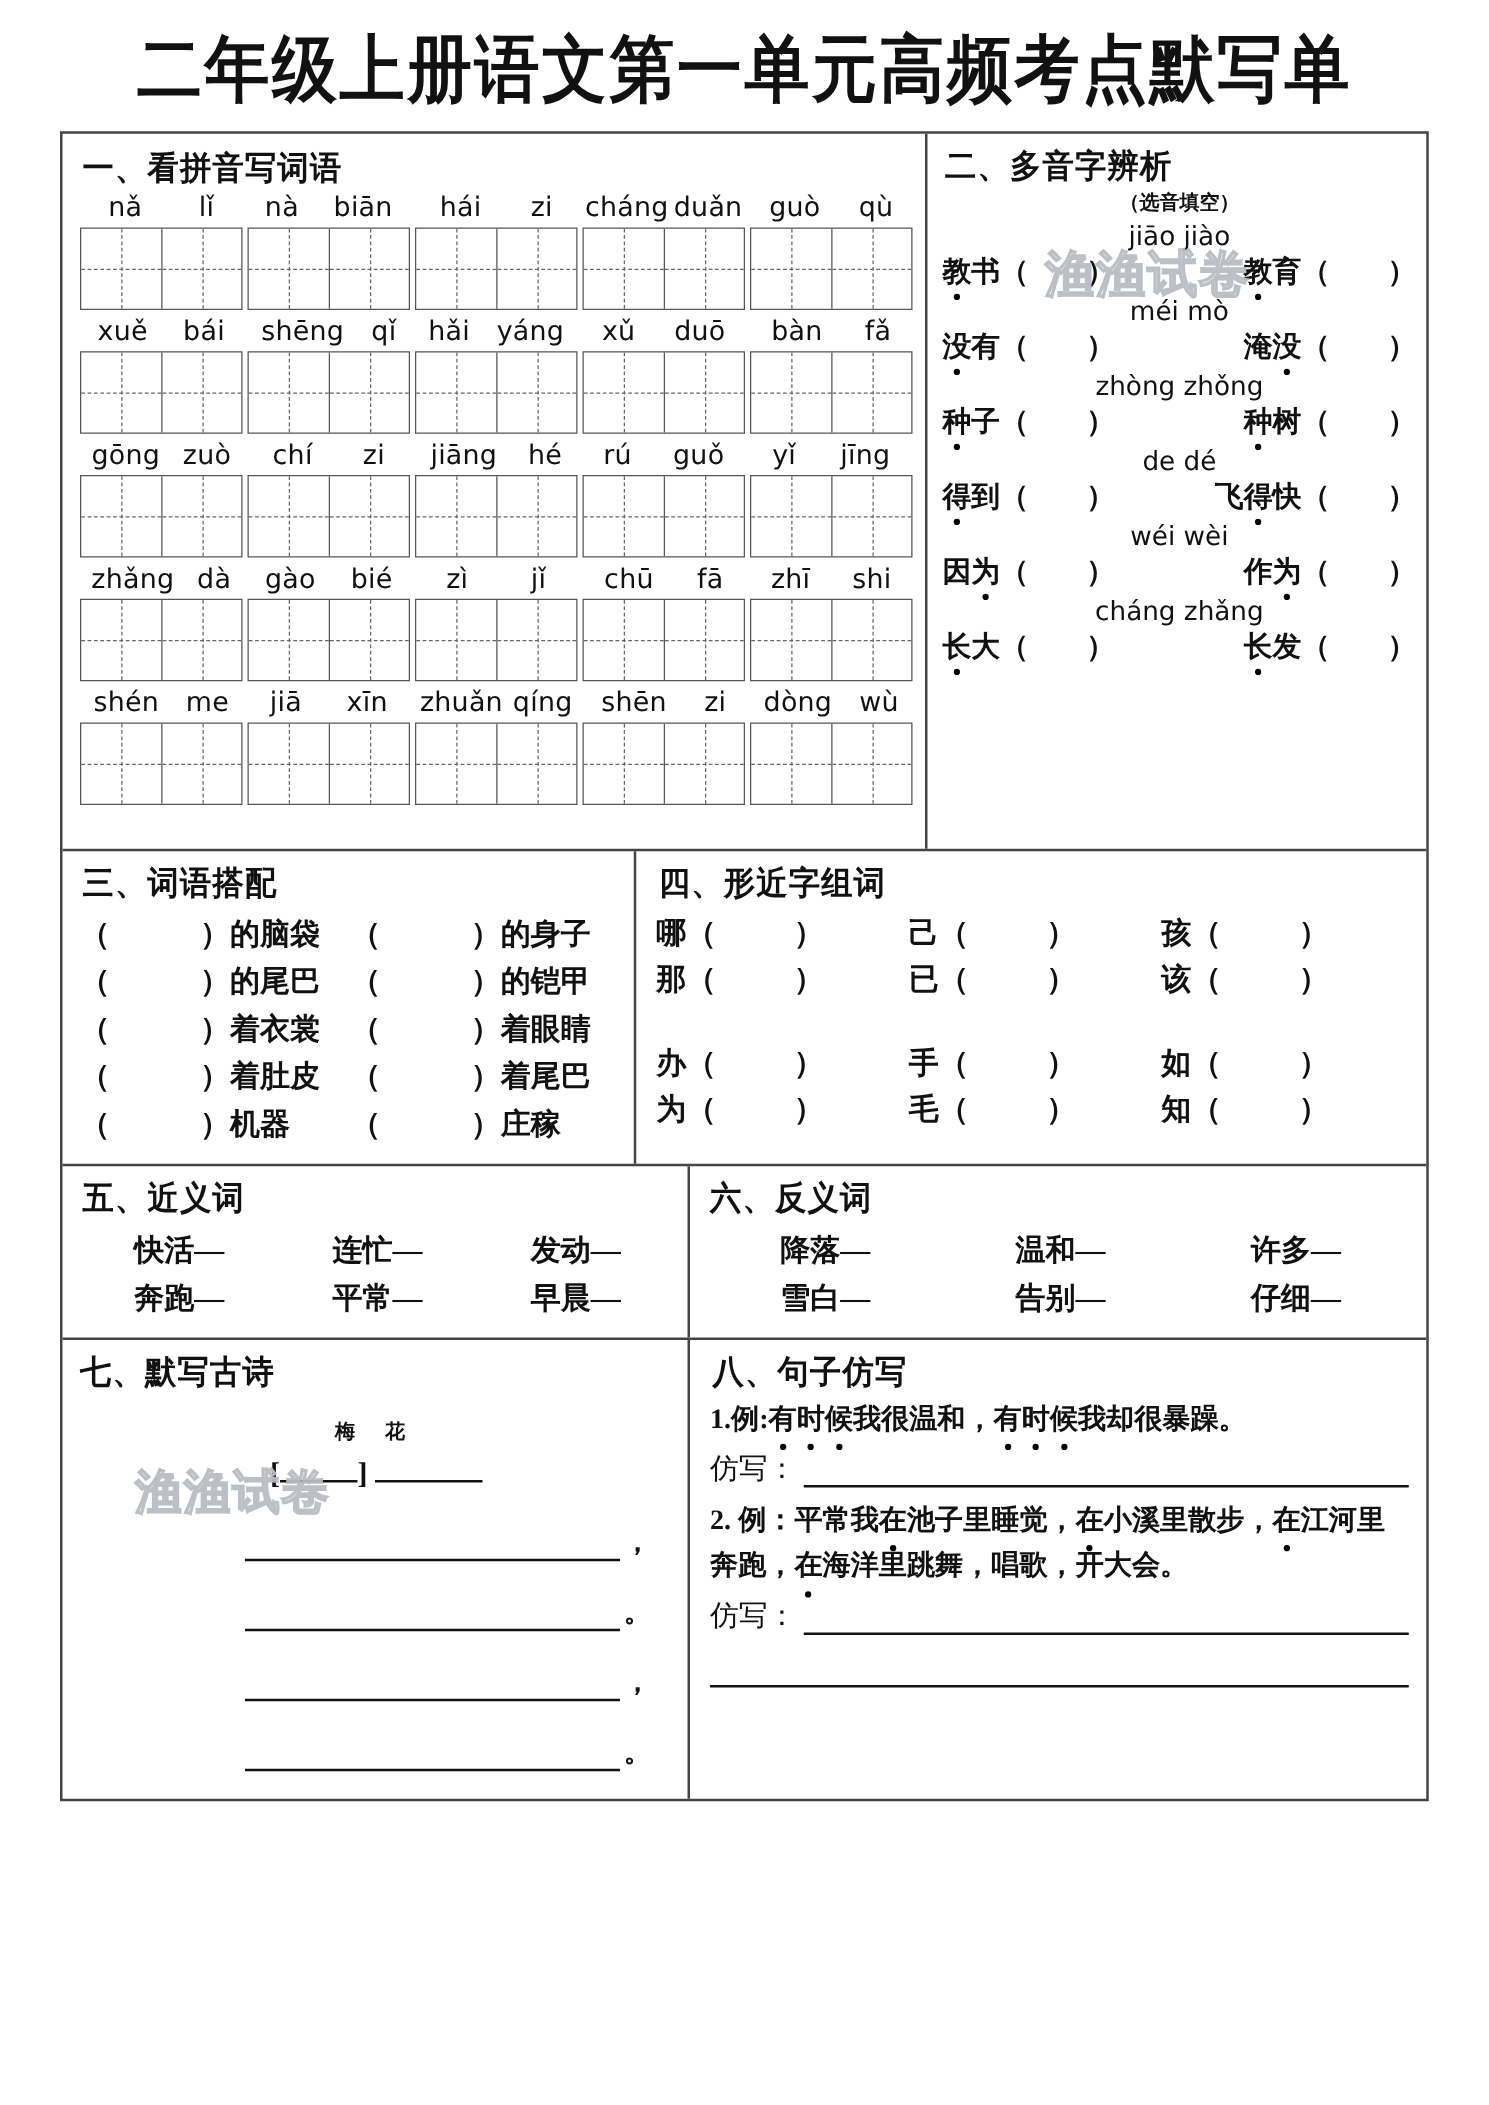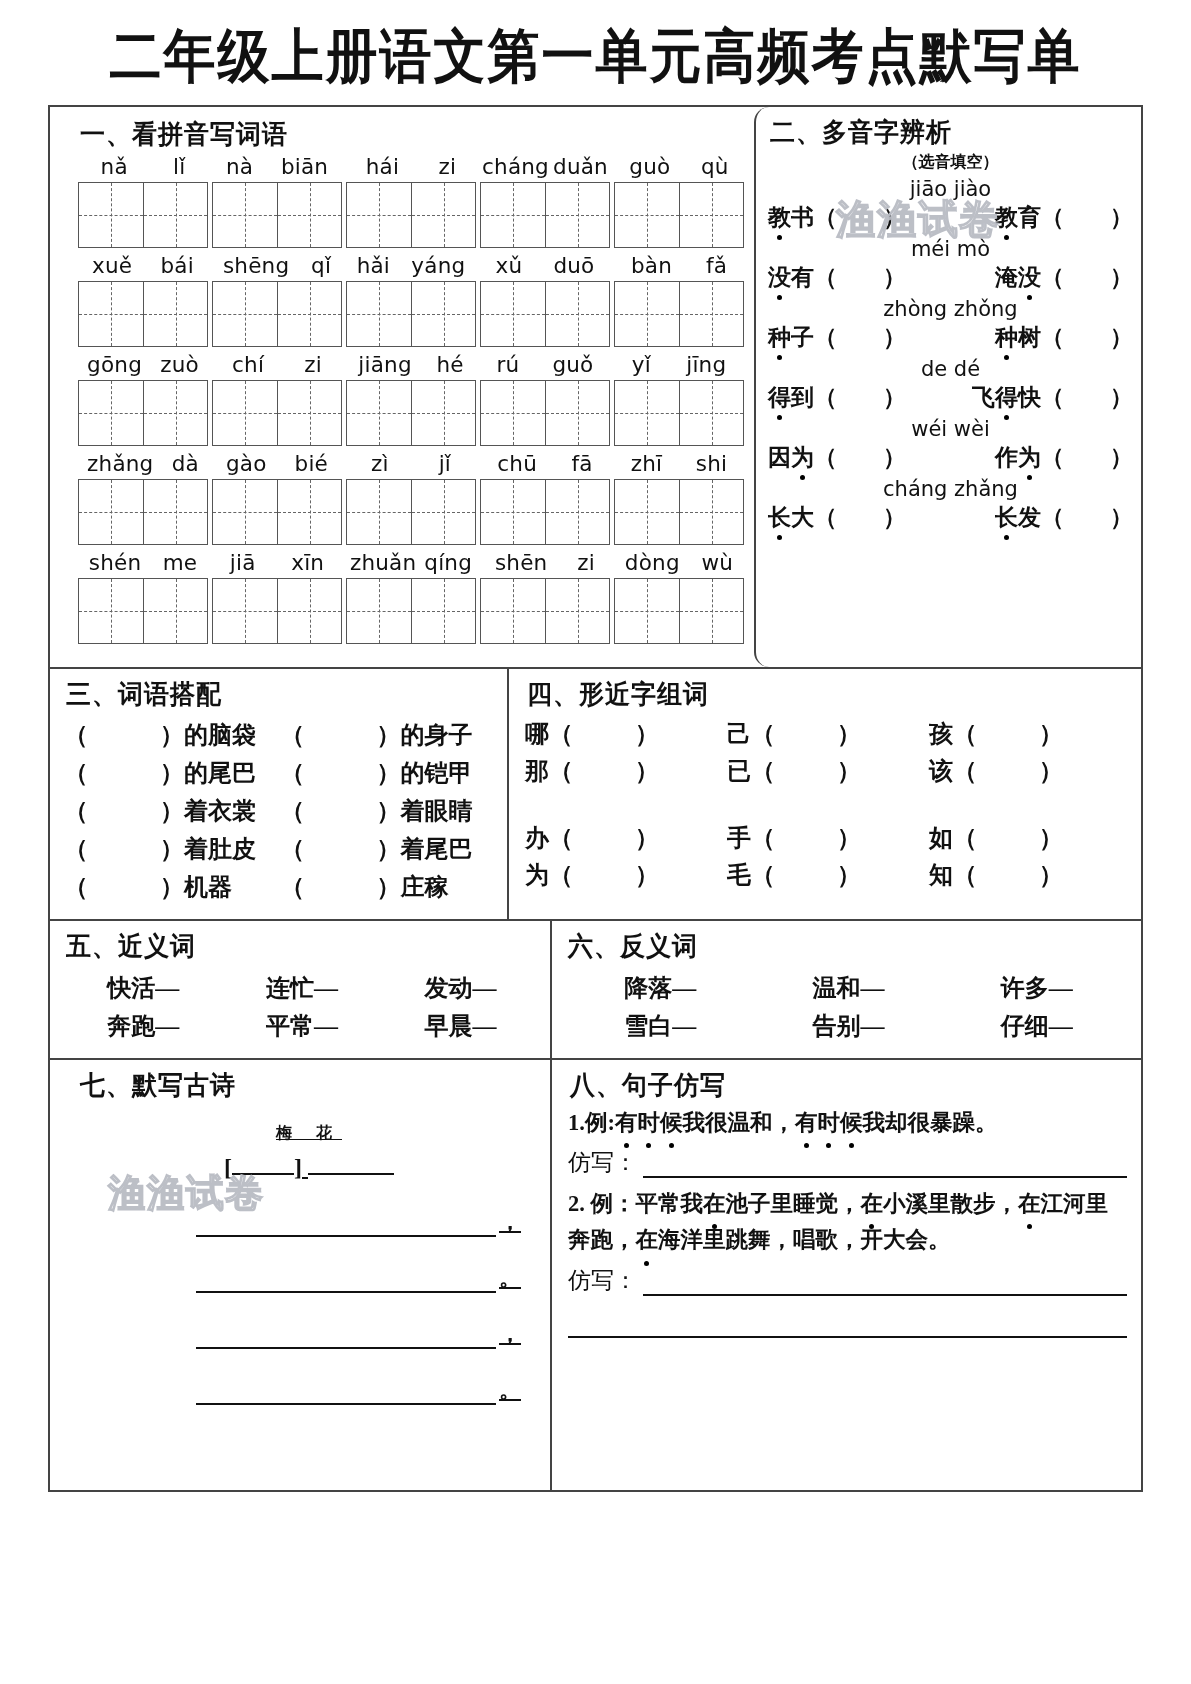--- a/index.html
+++ b/index.html
@@ -44,21 +44,21 @@
     font-size: 25px;
     letter-spacing: 1px;
     margin: 0 0 4px 2px;
     position: relative;
     display: inline-block;
     transform: scaleY(1.05);
     transform-origin: left top;
   }
 
   
-  .s1 { width: 690px; padding: 10px 6px 18px 14px; margin-left: 14px; }
+  .s1 { width: 690px; padding: 10px 6px 30px 14px; }
   .py-row { margin-bottom: 5px; }
   .py-line {
     display: flex;
     font-family: "DejaVu Sans", sans-serif;
     font-size: 21.5px;
     letter-spacing: .2px;
     margin-bottom: 3px;
   }
   .py-group {
     width: 134px; margin-right: 4px;
@@ -80,21 +80,21 @@
   .tzg .half::before {
     content:""; position:absolute; left:50%; top:0; bottom:0;
     border-left: 1.6px dashed #666;
   }
   .tzg .half::after {
     content:""; position:absolute; top:50%; left:0; right:0;
     border-top: 1.6px dashed #666;
   }
 
   
-  .s2 { width: 401px; padding: 8px 8px 8px 12px; border-radius: 15px; }
+  .s2 { width: 401px; padding: 8px 8px 8px 12px; }
   .s2 .sec-title { font-size: 25px; }
   .s2 .title2 { text-align:center; font-weight:bold; font-size:16px; margin:0 0 2px 0; }
   .dyz-py {
     text-align:center;
     font-family:"DejaVu Sans", sans-serif;
     font-size: 21px;
     margin: 4px 0 1px 0;
     position: relative;
   }
   .dyz-row {
@@ -136,21 +136,21 @@
   .s5, .s6 { padding: 8px 10px 12px 14px; }
   .s5 { width: 500px; }
   .s6 { width: 591px; }
   .syn-row {
     display:flex; font-size:24px; font-weight:bold;
     margin: 6px 0 4px 0;
   }
   .syn-item { width: 33.33%; text-align:center; white-space:nowrap; }
 
   
-  .s7 { width: 500px; padding: 8px 10px 8px 28px; height: 430px; text-decoration: underline; }
+  .s7 { width: 500px; padding: 8px 10px 8px 12px; height: 367px; }
   .poem-title {
     text-align:center; font-size:16px; font-weight:bold;
     letter-spacing:10px; margin: 18px 0 6px 0;
   }
   .poem-author {
     text-align:center; font-size:24px; font-weight:bold;
     margin: 10px 0 12px 0; white-space:nowrap;
   }
   .ul-s { display:inline-block; width: 62px; border-bottom: 2px solid #111; }
   .ul-m { display:inline-block; width: 86px; border-bottom: 2px solid #111; }

